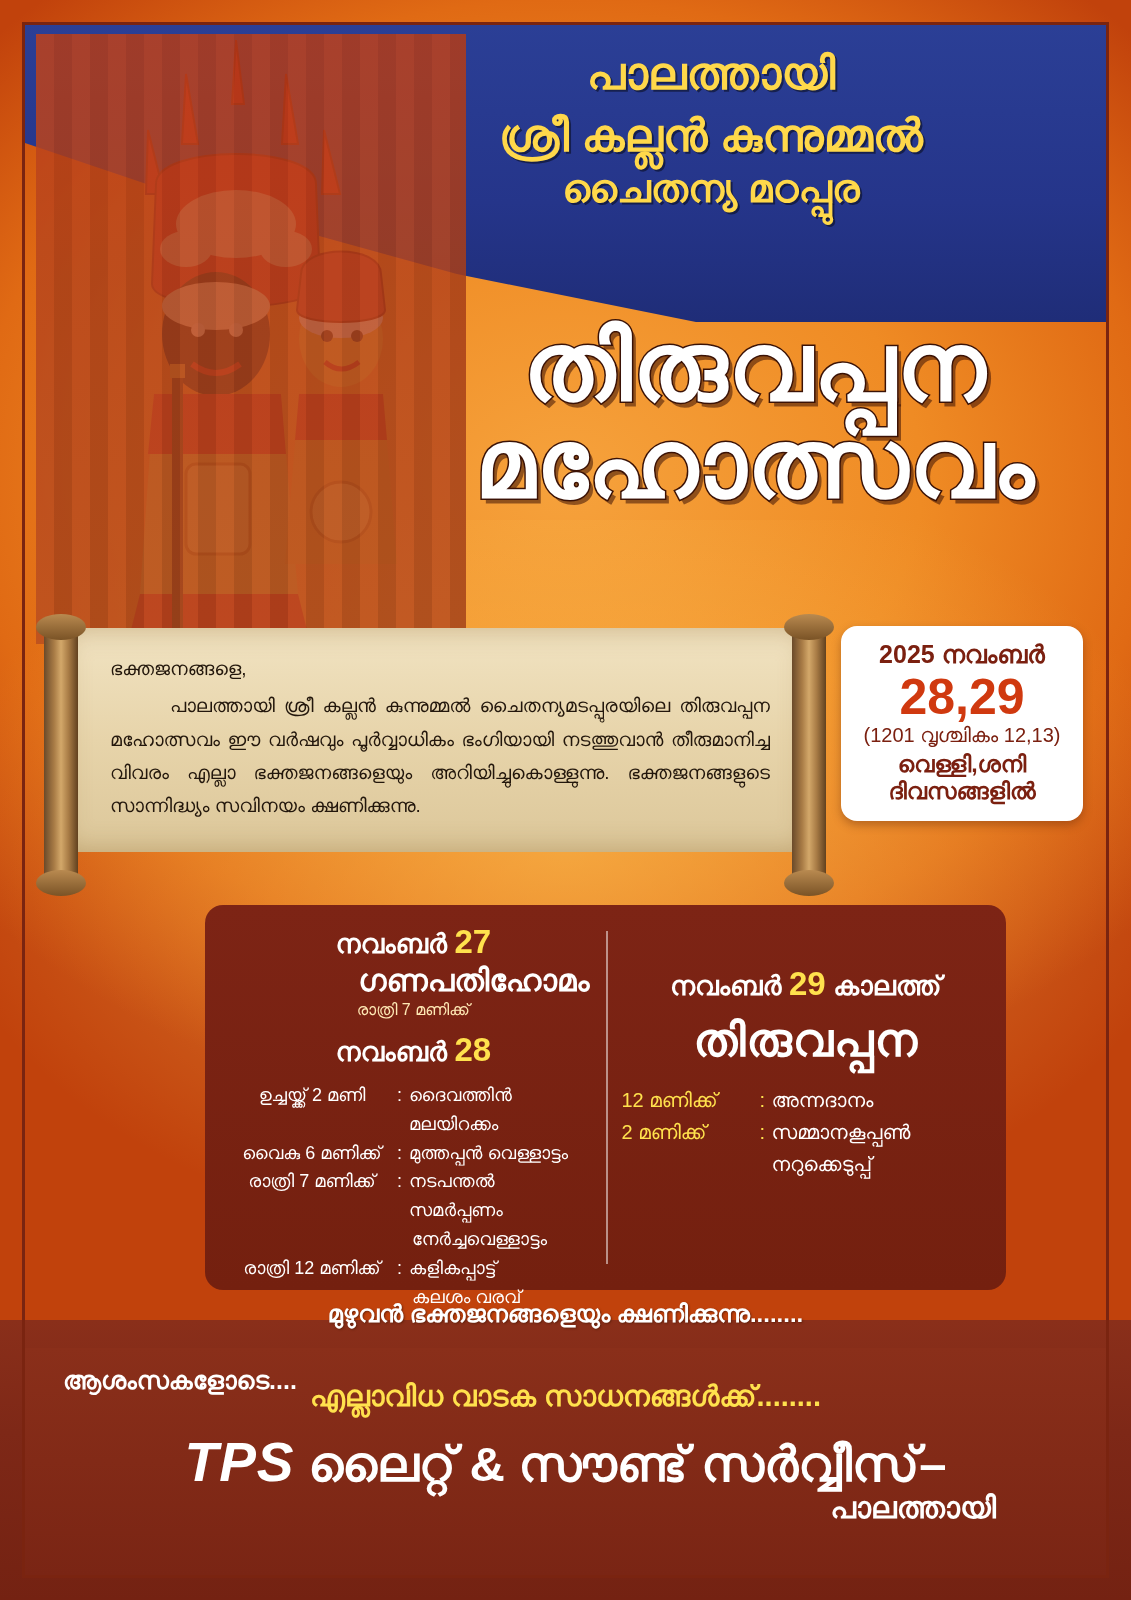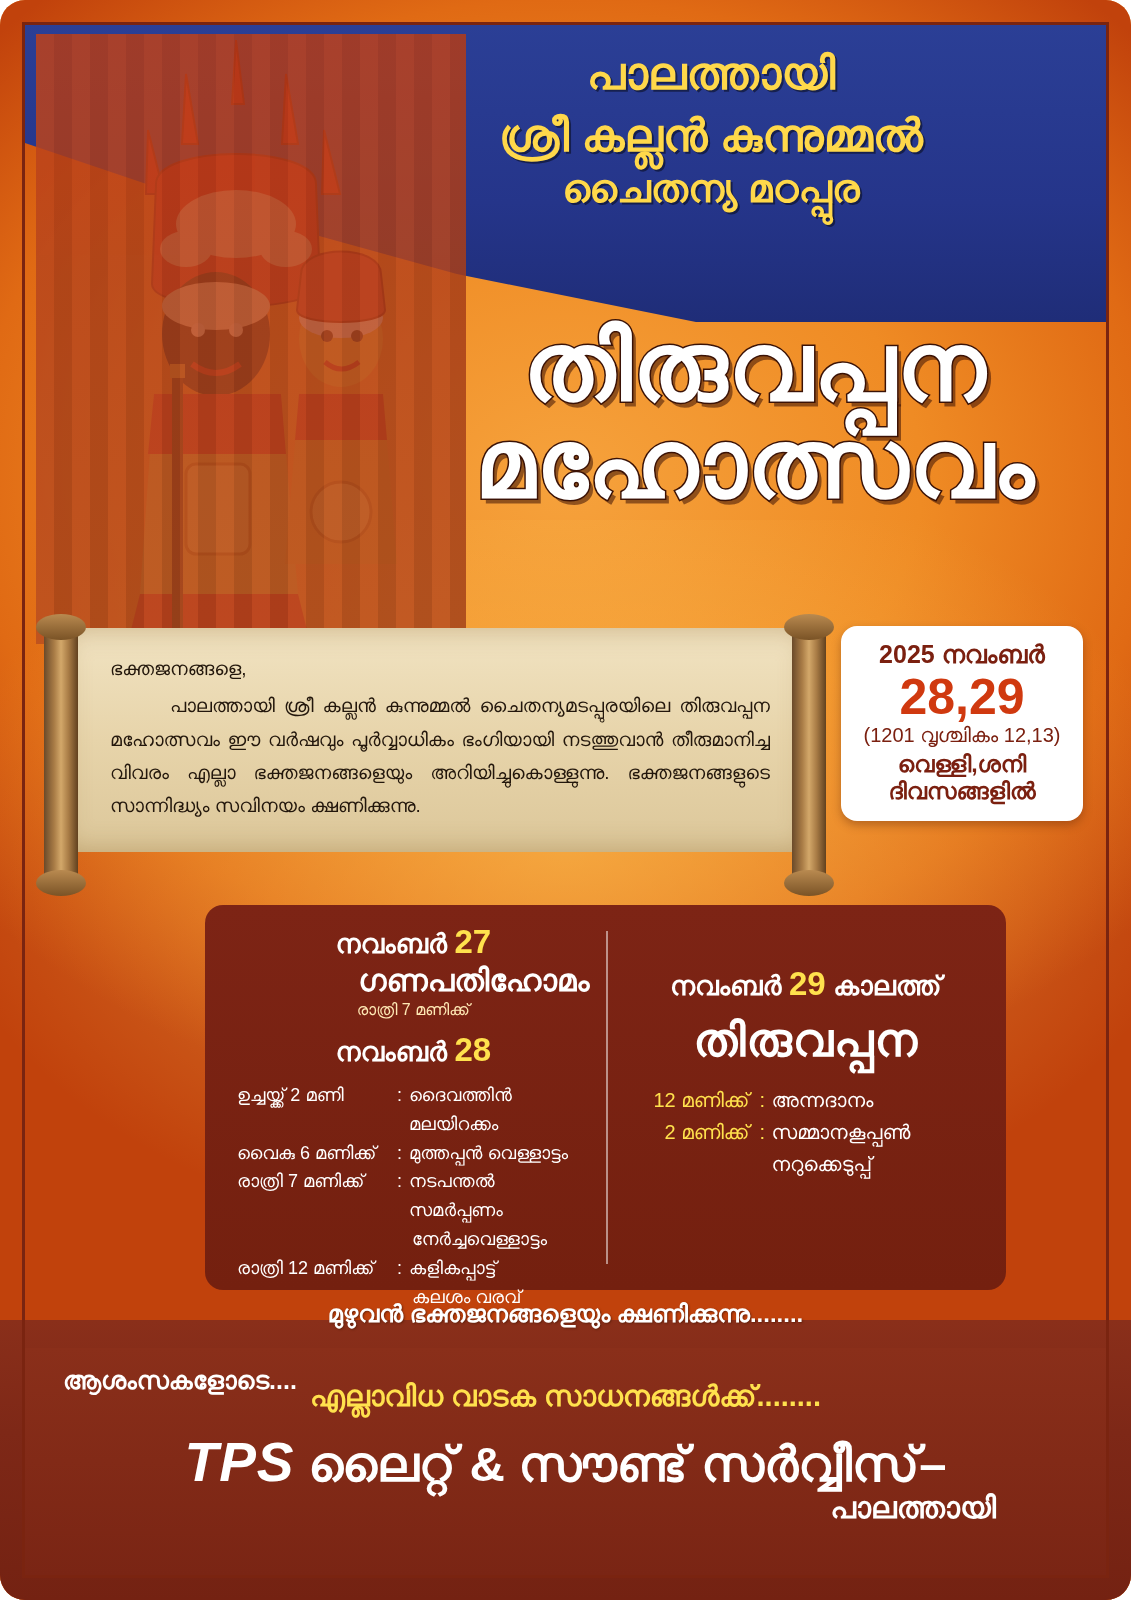--- a/index.html
+++ b/index.html
@@ -10,21 +10,20 @@
   body {
     font-family: "Liberation Sans", sans-serif;
   }
   .poster {
     position: relative;
     width: 1131px;
     height: 1600px;
     margin: 0 auto;
     overflow: hidden;
     background: #f0a24a;
-    border-radius: 25px;
   }
   
   .bg-base {
     position: absolute;
     inset: 0;
     background:
       radial-gradient(ellipse 70% 40% at 50% 30%, #f6a23c 0%, #ef8b24 45%, #e06a14 75%, #c1420c 100%);
   }
   .bg-bottom {
     position: absolute;
@@ -238,26 +237,26 @@
   }
   .sched {
     margin-top: 12px;
     font-size: 18px;
     line-height: 1.6;
   }
   .sched .row {
     display: flex;
     justify-content: flex-start;
   }
-  .sched .t { width: 150px; text-align: left; padding-right: 10px; white-space: nowrap; }
+  .sched .t { width: 150px; text-align: center; padding-right: 10px; white-space: nowrap; }
   .sched .sep { width: 12px; }
   .sched .d { flex: 1; }
   .sched .cont { padding-left: 175px; }
   .sched-right { margin-top: 16px; font-size: 20px; line-height: 1.6; }
-  .sched-right .t { width: 128px; text-align: right; color: #ffe14d; }
+  .sched-right .t { width: 128px; text-align: left; color: #ffe14d; }
   .sched-right .d { color: #ffffff; }
   .sched-right .cont { padding-left: 150px; }
   .yellow { color: #ffe14d; }
 
   
   .invite-line {
     position: absolute;
     left: 0; right: 0;
     top: 1300px;
     text-align: center;

